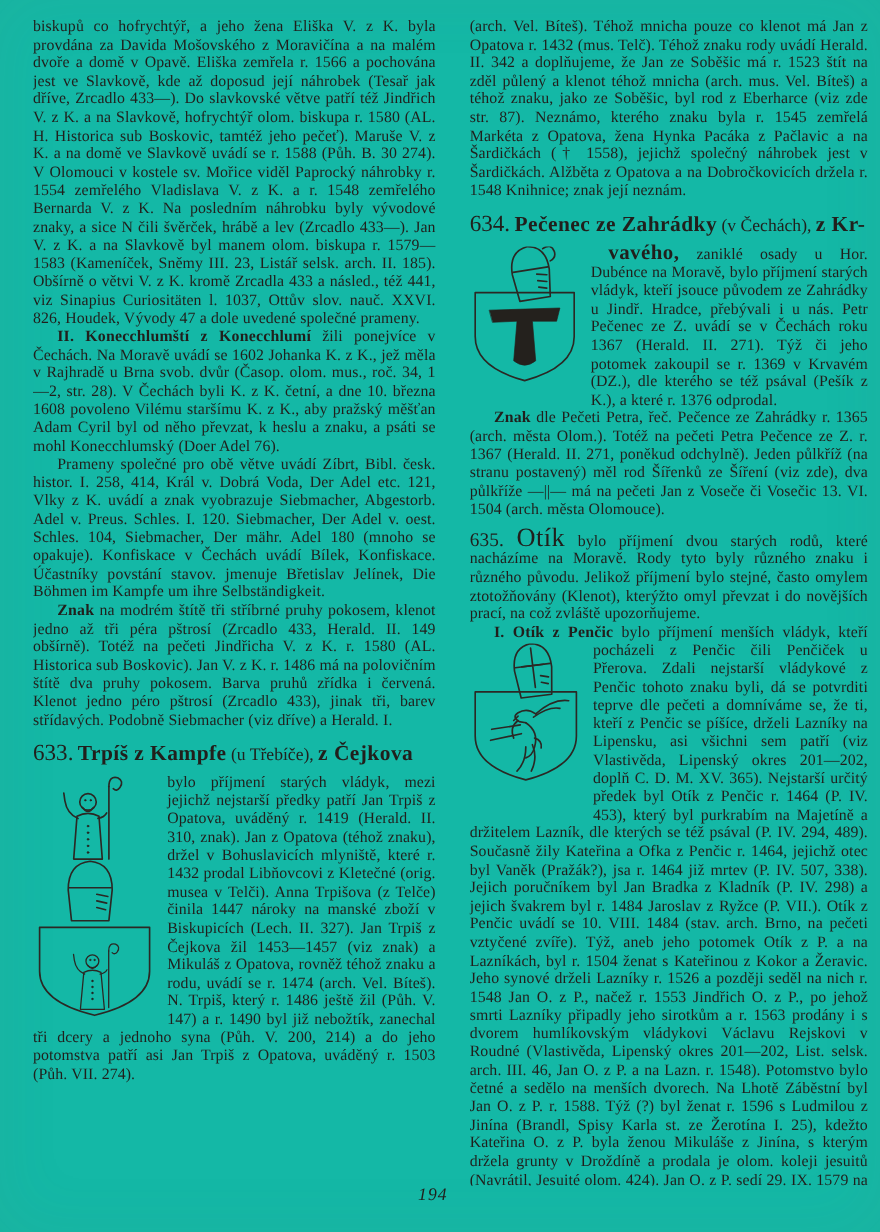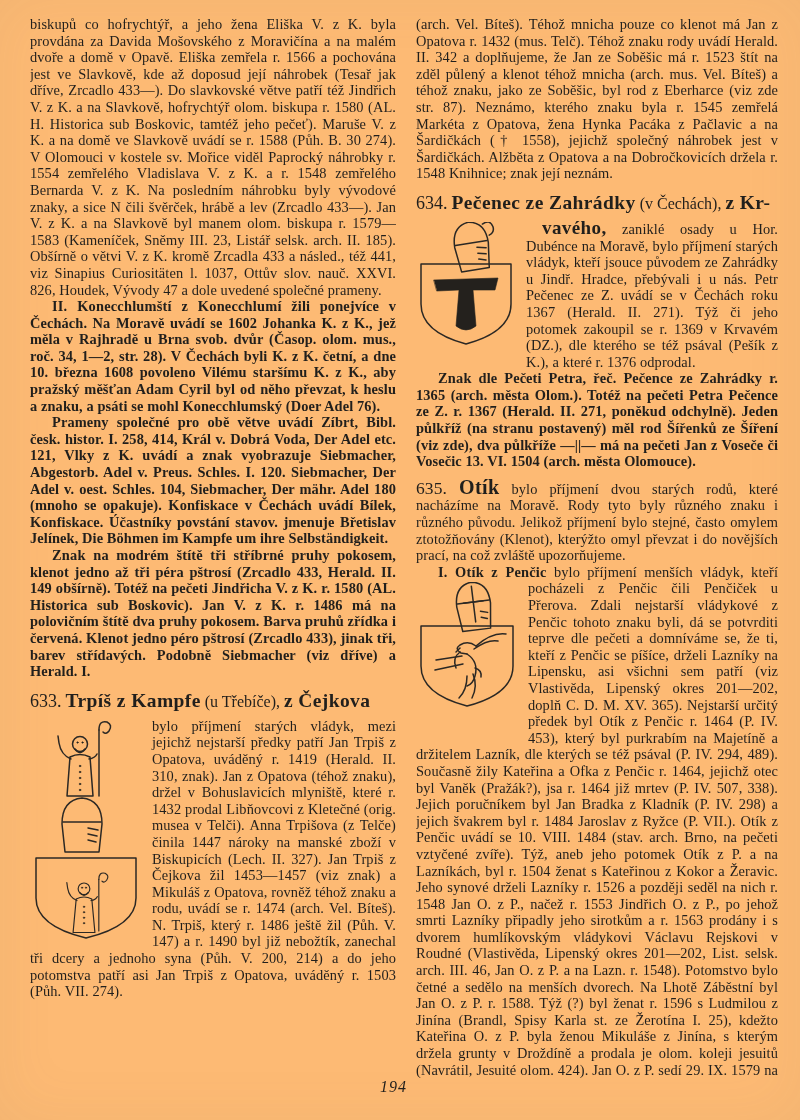--- a/index.html
+++ b/index.html
@@ -1,40 +1,40 @@
 <!DOCTYPE html>
 <html lang="cs"><head>
 <meta charset="utf-8">
 <style>
   html,body{margin:0;padding:0;background:#e8e6e1;}
   .page{
     position:relative;width:800px;height:1120px;margin:0 auto;
-    background:#fdba74;color:#211f1c;
+    background:#14b8a6;color:#211f1c;
     font-family:"Liberation Serif","DejaVu Serif",serif;
     overflow:hidden;
     box-shadow:inset 0 0 60px rgba(120,110,90,.08);
   }
   .col{position:absolute;top:16px;height:1062px;overflow:hidden;}
   .col-left{left:30px;width:366px;}
-  .col-right{left:416px;width:362px;}
+  .col-right{left:427px;width:362px;}
   p.body-p{
     margin:0;font-size:14.4px;line-height:16.6px;
     text-align:justify;letter-spacing:0.1px;
   }
-  p.indent{text-indent:22px;font-weight:bold;}
+  p.indent{text-indent:22px;}
   p.body-p b{letter-spacing:0.2px;}
   .entry-heading{
     margin:9px 0 4px 0;line-height:24px;text-align:left;
     white-space:nowrap;
   }
-  .entry-heading .h-num{font-size:18px;}
+  .entry-heading .h-num{font-size:21px;}
   .entry-heading .h-name{font-size:19.5px;font-weight:bold;letter-spacing:0.4px;font-family:Liberation Serif, serif;}
   .entry-heading .h-paren{font-size:16px;}
   .h-num-inline{font-size:17.5px;}
-  .h-name-inline{font-size:20px;font-weight:bold;letter-spacing:0.4px;}
+  .h-name-inline{font-size:24px;font-weight:normal;letter-spacing:0.4px;}
   .lead-display{font-size:19px;font-weight:bold;letter-spacing:0.4px;margin-left:16px;}
   .fig{float:left;margin:2px 10px 2px 0;}
   .fig svg{display:block;}
   .fig-stroke{stroke:#2b2824;fill:none;stroke-width:1.5;stroke-linecap:round;stroke-linejoin:round;}
   .fig-fill{fill:#24211d;stroke:#24211d;stroke-width:0.6;}
   .page-number{
     position:absolute;left:0;right:13px;top:1078px;text-align:center;
     font-style:italic;font-size:16px;letter-spacing:1px;
   }
 </style>

